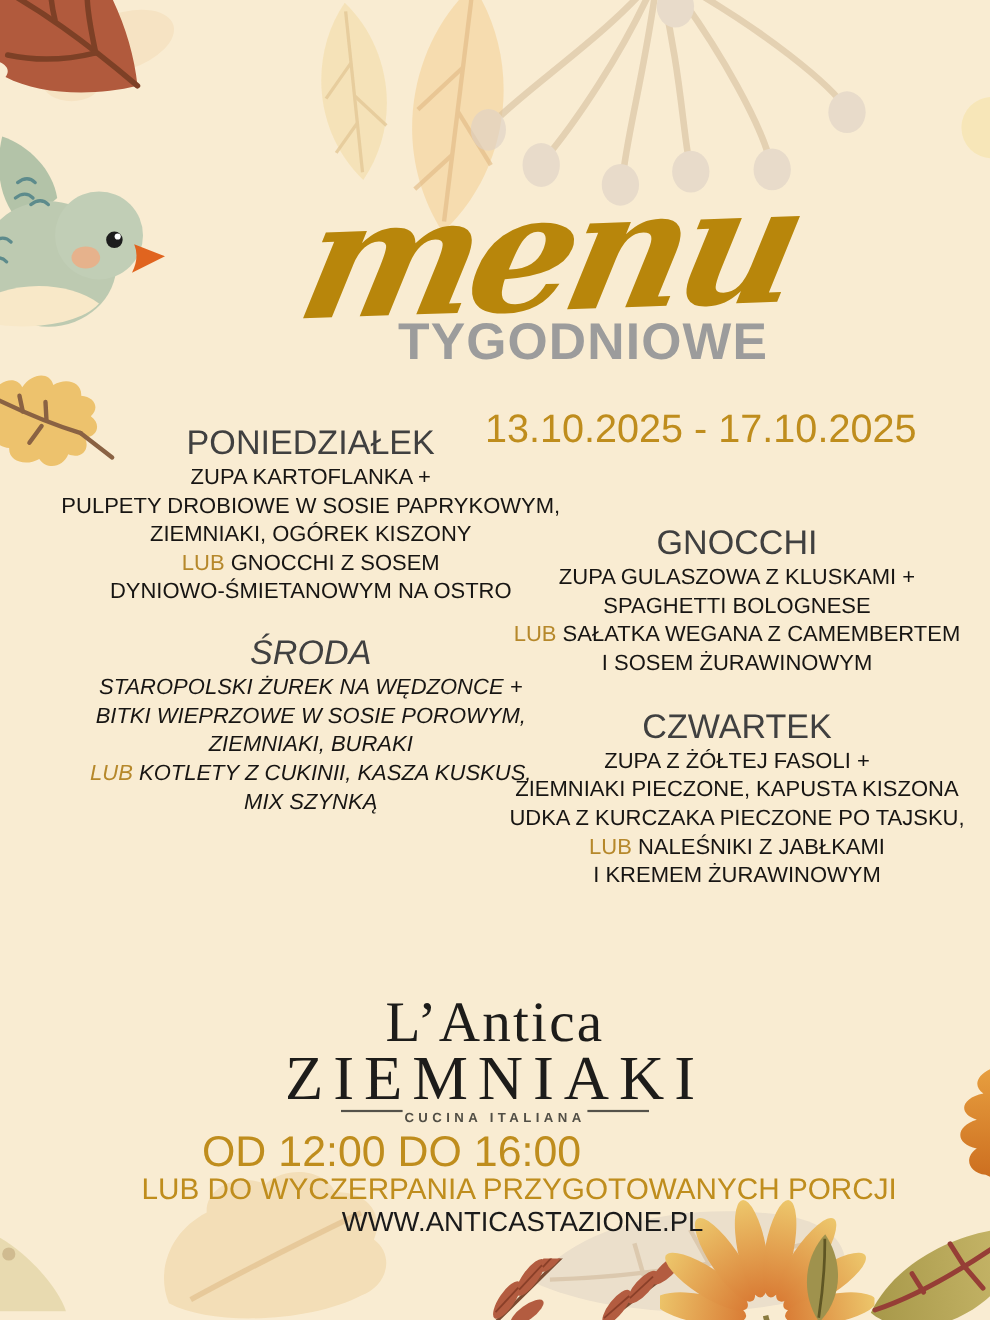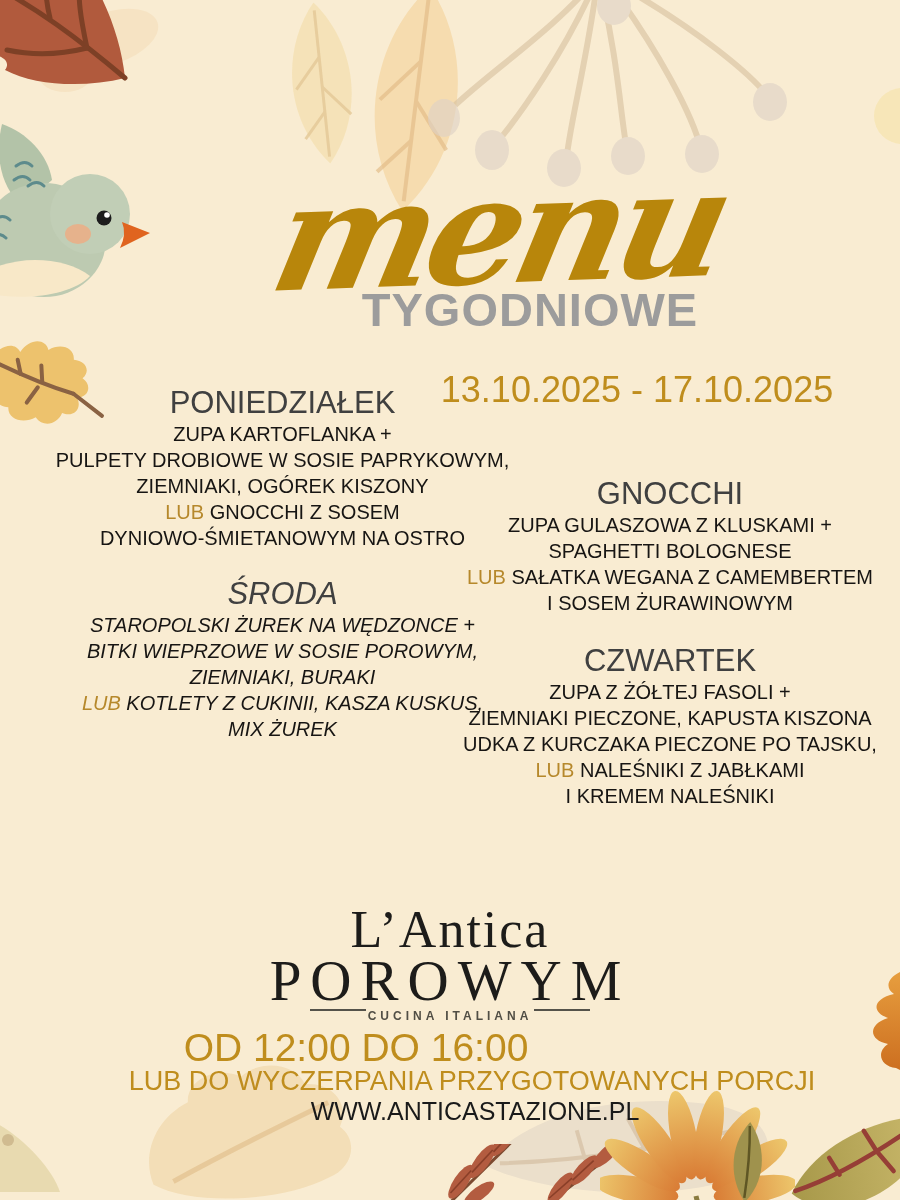--- a/index.html
+++ b/index.html
@@ -282,36 +282,36 @@
         <div class="menu-line">I SOSEM ŻURAWINOWYM</div>
       </div>
   </div>
   <div class="day-block day-wed">
     <div class="day-heading">ŚRODA</div>
     <div class="day-body">
         <div class="menu-line">STAROPOLSKI ŻUREK NA WĘDZONCE +</div>
         <div class="menu-line">BITKI WIEPRZOWE W SOSIE POROWYM,</div>
         <div class="menu-line">ZIEMNIAKI, BURAKI</div>
         <div class="menu-line"><span class="or">LUB</span> KOTLETY Z CUKINII, KASZA KUSKUS,</div>
-        <div class="menu-line">MIX ŻUREK</div>
+        <div class="menu-line">MIX SZYNKĄ</div>
       </div>
   </div>
   <div class="day-block day-thu">
     <div class="day-heading">CZWARTEK</div>
     <div class="day-body">
         <div class="menu-line">ZUPA Z ŻÓŁTEJ FASOLI +</div>
         <div class="menu-line">ZIEMNIAKI PIECZONE, KAPUSTA KISZONA</div>
         <div class="menu-line">UDKA Z KURCZAKA PIECZONE PO TAJSKU,</div>
         <div class="menu-line"><span class="or">LUB</span> NALEŚNIKI Z JABŁKAMI</div>
-        <div class="menu-line">I KREMEM NALEŚNIKI</div>
+        <div class="menu-line">I KREMEM ŻURAWINOWYM</div>
       </div>
   </div>
 
   <div class="txt logo-line1">L’Antica</div>
-  <div class="txt logo-line2">POROWYM</div>
+  <div class="txt logo-line2">ZIEMNIAKI</div>
   <div class="txt logo-tagline">
     <span class="rule"></span>
     <span class="tag">CUCINA ITALIANA</span>
     <span class="rule"></span>
   </div>
 
   <div class="txt hours">OD 12:00 DO 16:00</div>
   <div class="txt note">LUB DO WYCZERPANIA PRZYGOTOWANYCH PORCJI</div>
   <div class="txt website">WWW.ANTICASTAZIONE.PL</div>
 

